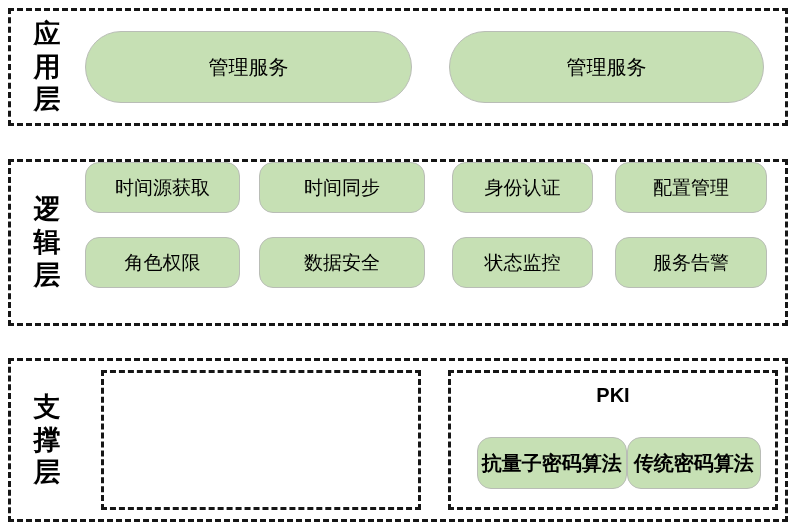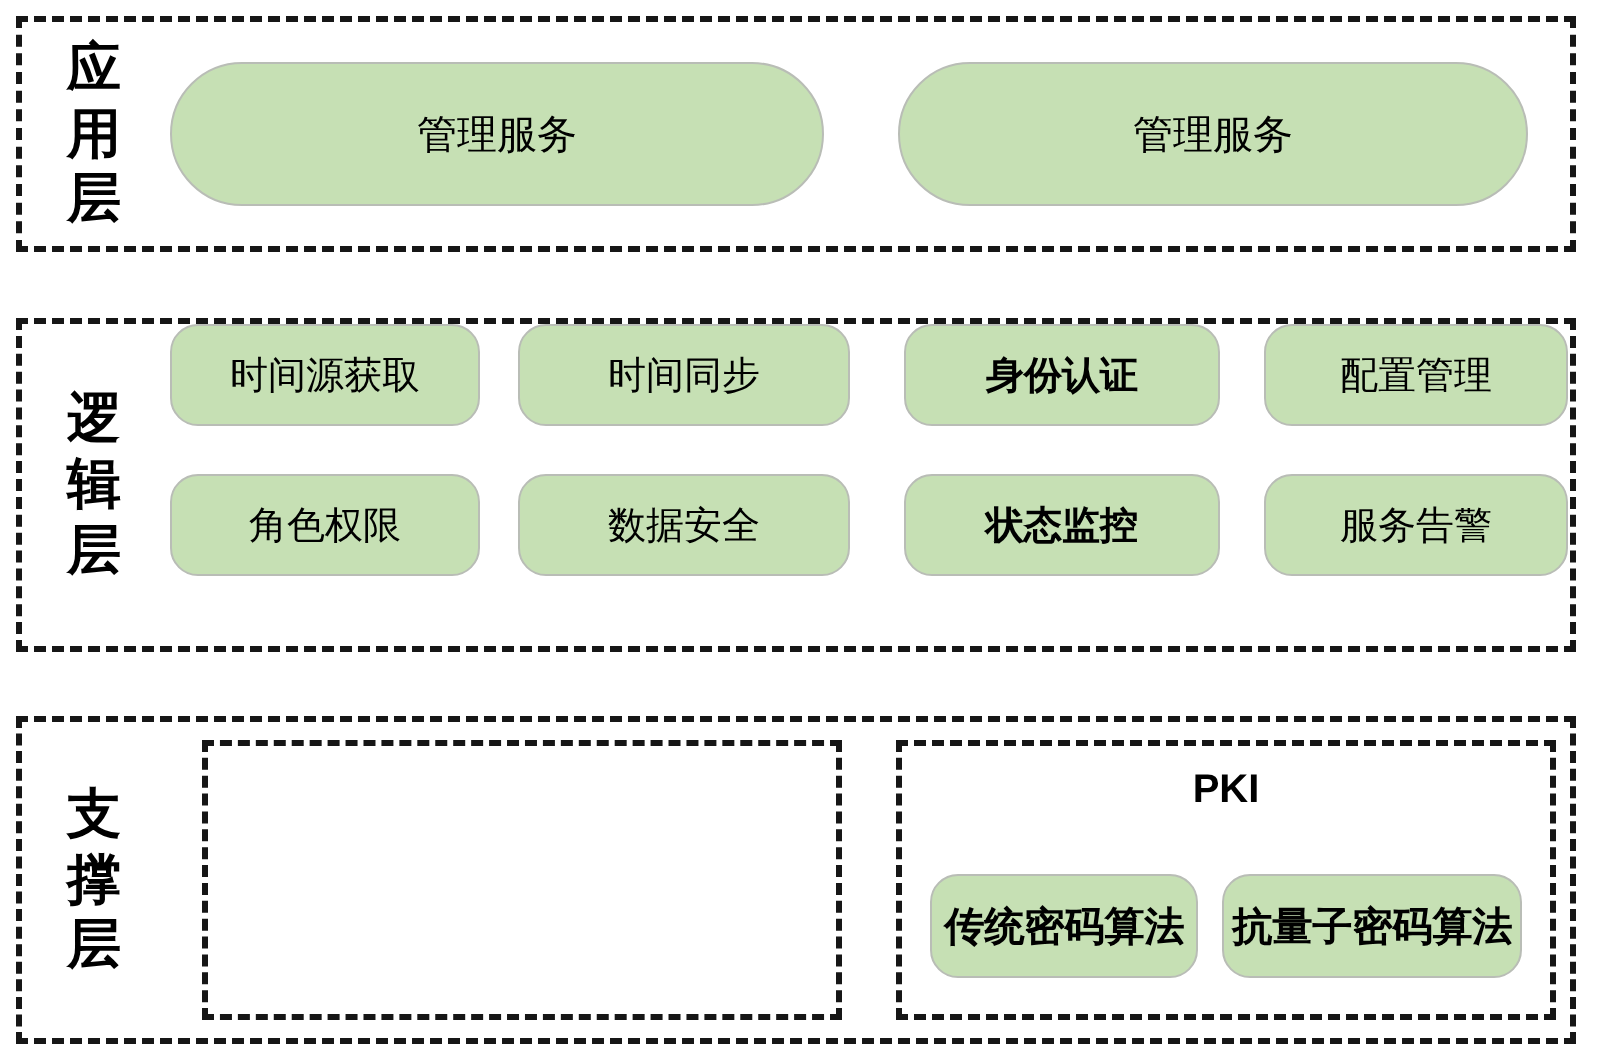--- a/index.html
+++ b/index.html
@@ -56,21 +56,21 @@
   .pill-app-2{width:315px;margin-left:37px;}
   
   .logic-content{
     flex:1;display:flex;flex-direction:column;
     justify-content:flex-start;gap:24px;padding-right:12px;
   }
   .logic-row{display:flex;align-items:center;}
   .pill-small{height:51px;border-radius:14px;}
   .pill-logic-1{width:155px;margin-left:2px;}
   .pill-logic-2{width:166px;margin-left:19px;}
-  .pill-logic-3{width:158px;margin-left:27px;font-weight:bold;}
+  .pill-logic-3{width:141px;margin-left:27px;}
   .pill-logic-4{width:152px;margin-left:22px;}
   
   .support-content{flex:1;display:flex;align-items:center;}
   .inner-box{
     border:3px dashed #161616;
     box-sizing:border-box;
     height:140px;
     display:flex;flex-direction:column;
     justify-content:space-between;
     padding:10px 14px 18px 14px;
@@ -148,24 +148,24 @@
   <div class="layer-box layer-support">
     <div class="layer-label">
       <span>支撑层</span>
     </div>
     <div class="support-content">
       <div class="inner-box inner-box-1">
       </div>
       <div class="inner-box inner-box-2">
         <div class="inner-title">PKI</div>
         <div class="inner-pills">
+          <div class="pill pill-support pill-crypto-2">
+            <span>抗量子密码算法</span>
+          </div>
           <div class="pill pill-support pill-crypto-1">
             <span>传统密码算法</span>
-          </div>
-          <div class="pill pill-support pill-crypto-2">
-            <span>抗量子密码算法</span>
           </div>
         </div>
       </div>
     </div>
   </div>
 
 </div>
 
 </body></html>

